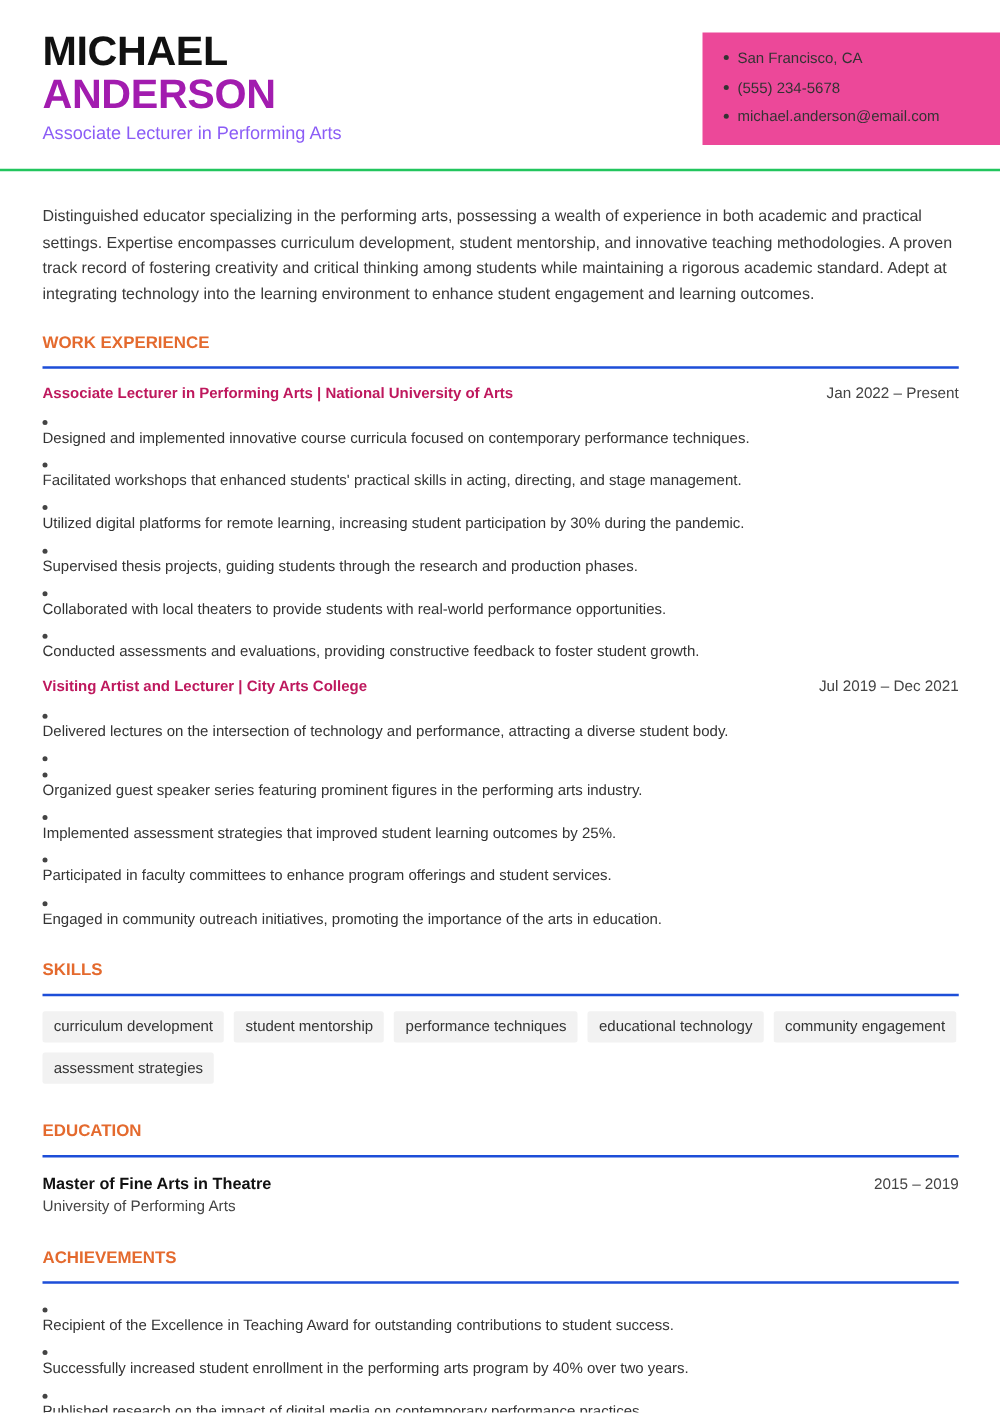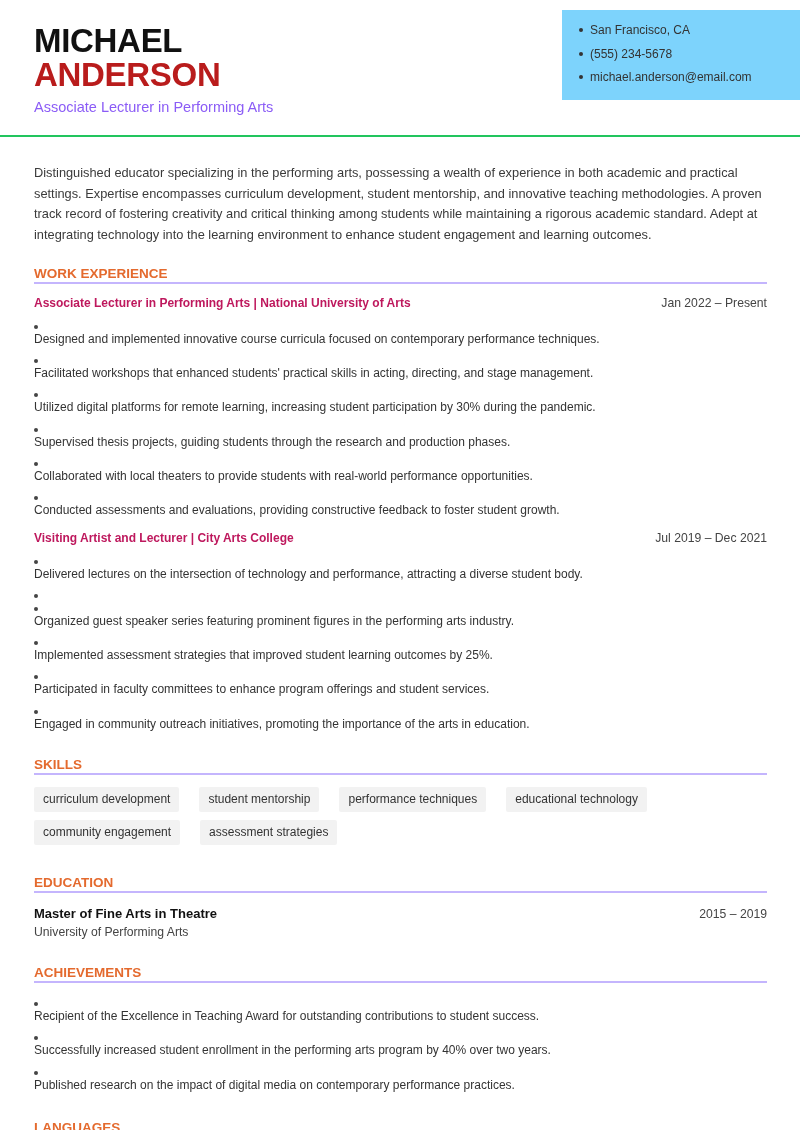--- a/index.html
+++ b/index.html
@@ -2,42 +2,42 @@
 <html><head>
 <meta charset="utf-8">
 <style>
   * { box-sizing: border-box; margin: 0; padding: 0; }
   html, body { width: 800px; height: 1130px; background: #ffffff; }
   body { font-family: "Liberation Sans", "DejaVu Sans", sans-serif; color: #333333; position: relative; overflow: hidden; }
 
   .header { position: relative; height: 137px; border-bottom: 2px solid #22c55e; }
   .name { position: absolute; left: 34px; top: 24px; }
   .name .first { font-size: 33px; font-weight: 700; color: #111111; line-height: 34px; letter-spacing: -0.3px; }
-  .name .last { font-size: 33px; font-weight: 700; color: #b91c1c; line-height: 34px; letter-spacing: -0.3px; }
+  .name .last { font-size: 33px; font-weight: 700; color: #a21caf; line-height: 34px; letter-spacing: -0.3px; }
   .job-title { position: absolute; left: 34px; top: 99px; font-size: 14.5px; color: #8b5cf6; }
 
-  .contact { position: absolute; left: 562px; top: 10px; width: 238px; height: 90px; background: #7dd3fc; padding: 12px 0 0 17px; }
+  .contact { position: absolute; left: 562px; top: 26px; width: 238px; height: 90px; background: #ec4899; padding: 12px 0 0 17px; }
   .contact ul { list-style: none; }
   .contact li { font-size: 12px; color: #333333; height: 23.5px; line-height: 16px; display: flex; align-items: flex-start; }
   .contact li .dot { display: inline-block; width: 4px; height: 4px; background: #333; border-radius: 50%; margin: 6px 7px 0 0; }
 
   .content { position: absolute; left: 34px; top: 137px; width: 733px; }
   .summary { margin-top: 26px; font-size: 12.8px; line-height: 20.7px; color: #3a3a3a; }
 
-  .section-title { font-size: 13.5px; font-weight: 700; color: #e46a2e; margin-top: 20px; padding-bottom: 1px; border-bottom: 2px solid #c4b5fd; }
+  .section-title { font-size: 13.5px; font-weight: 700; color: #e46a2e; margin-top: 20px; padding-bottom: 12px; border-bottom: 2px solid #1d4ed8; }
 
   .job { margin-top: 12px; }
   .job-head { display: flex; justify-content: space-between; align-items: baseline; }
   .job-role { font-size: 12px; font-weight: 700; color: #be185d; }
   .job-date { font-size: 12.2px; color: #444; }
   .bullets { list-style: none; margin-top: 6px; }
   .bullets li { font-size: 12px; color: #333; line-height: 21.3px; display: flex; align-items: flex-start; flex-direction: column; }
   .bullets li .dot { flex: none; width: 4px; height: 4px; border-radius: 50%; background: #444; margin: 9px 9px 0 0; }
 
-  .tags { display: flex; flex-wrap: wrap; gap: 8px 20px; margin-top: 12px; }
+  .tags { display: flex; flex-wrap: wrap; gap: 8px 8px; margin-top: 12px; }
   .tag { background: #f2f2f2; font-size: 12px; color: #333; padding: 0 9px; height: 25px; line-height: 25px; border-radius: 2px; }
 
   .edu-head { display: flex; justify-content: space-between; align-items: baseline; margin-top: 13px; }
   .edu-degree { font-size: 13px; font-weight: 700; color: #111; }
   .edu-date { font-size: 12.2px; color: #444; }
   .edu-school { font-size: 12.2px; color: #444; margin-top: 4px; }
 </style>
 </head>
 <body>
 

